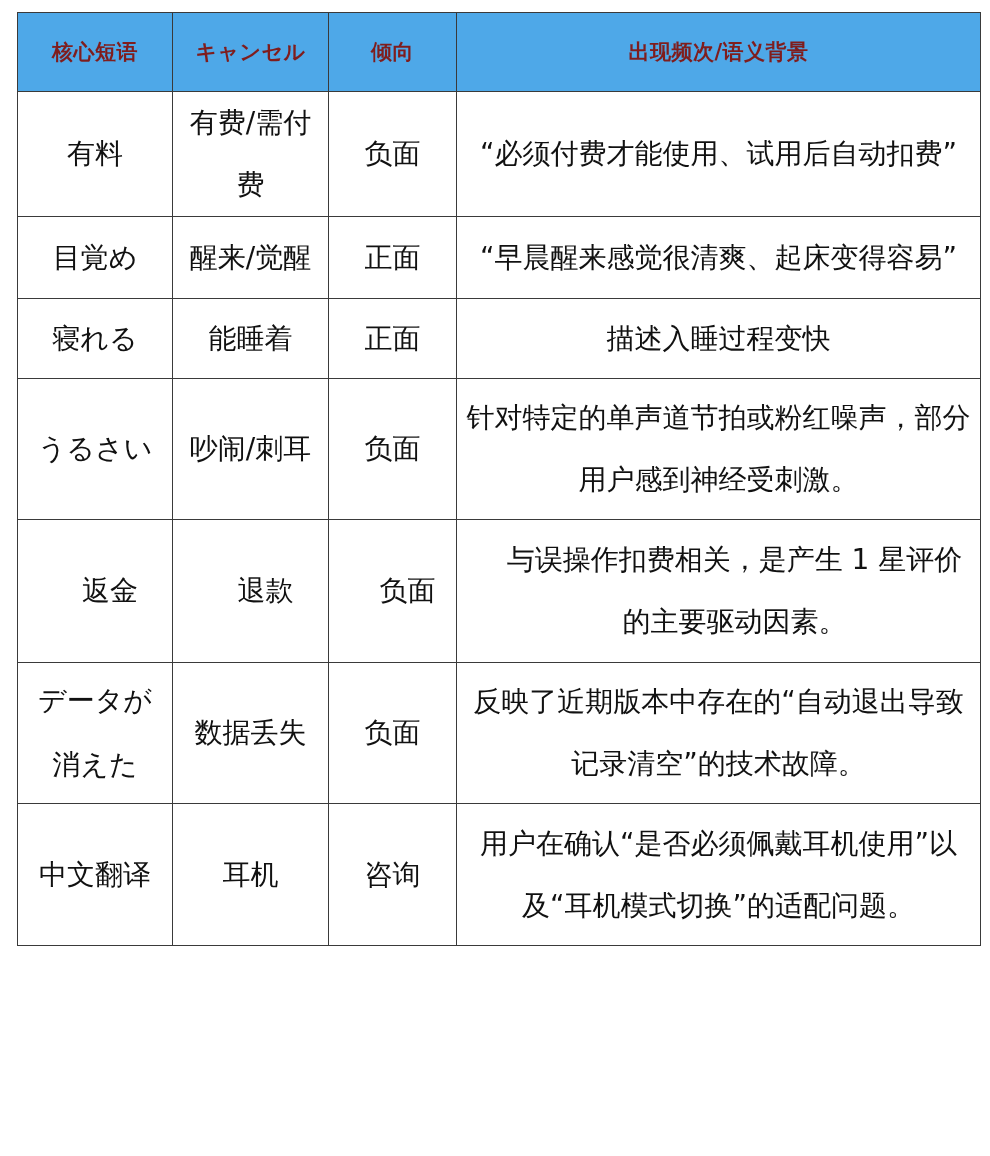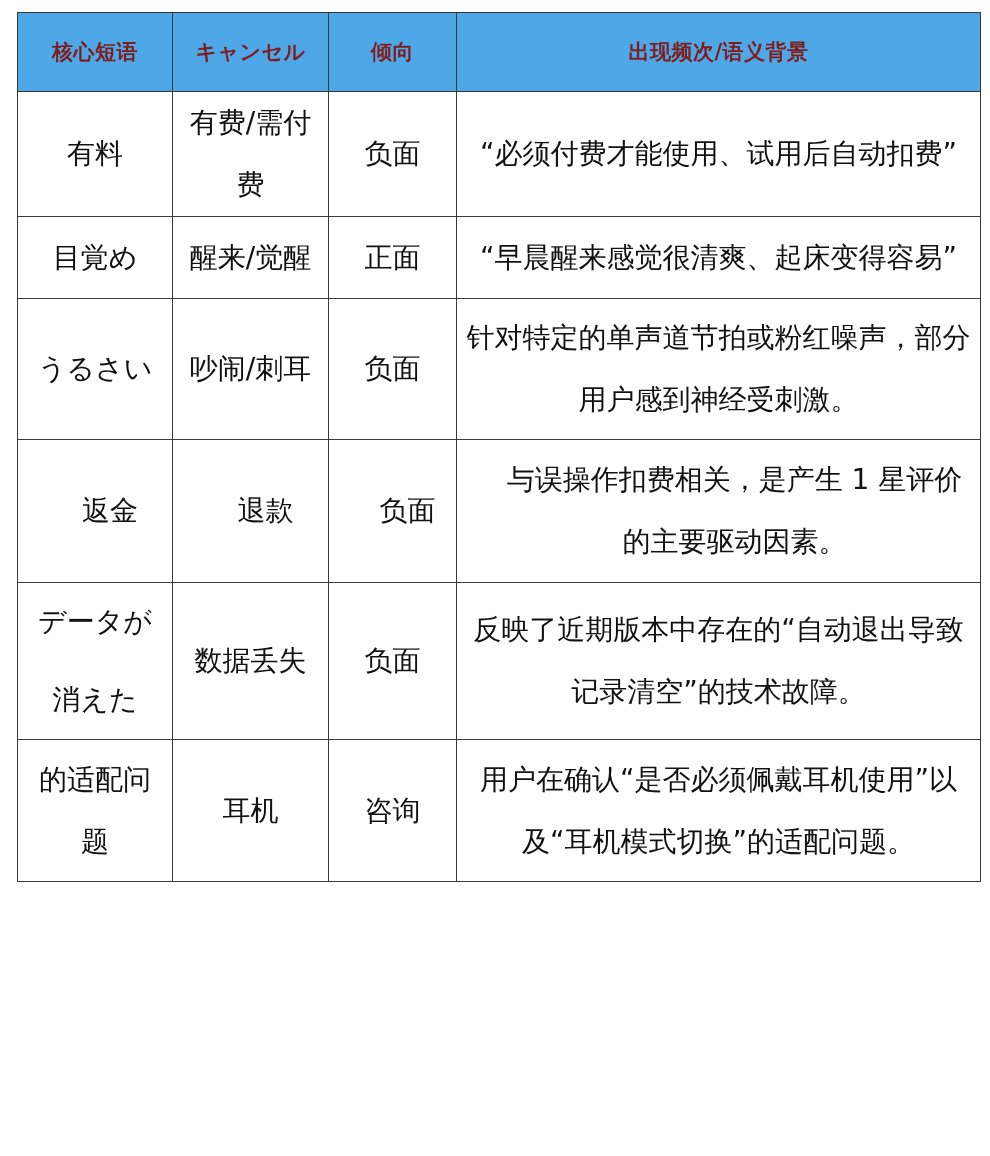--- a/index.html
+++ b/index.html
@@ -53,21 +53,21 @@
     tr.r2 td { height: 82px; text-align: center; }
     tr.r3 td { height: 80px; }
     tr.r4 td { height: 79px; }
     tr.r5 td { height: 80px; }
     tr.r6 td { height: 80px; }
     tr.r7 td { height: 141px; }
     tr.r8 td { height: 143px; padding-left: 40px; }
     tr.r9 td { height: 141px; }
     tr.r10 td { height: 142px; }
     td.wrap-jp {
-      line-height: 78px;
+      line-height: 64px;
       padding: 0 14px;
     }
     td.bg-wrap {
       padding: 0 8px;
       margin-top: 27px;
     }
   </style>
 </head>
 <body>
 
@@ -93,39 +93,45 @@
         <td>有费/需付费</td>
         <td>负面</td>
         <td>“必须付费才能使用、试用后自动扣费”</td>
       </tr>
       <tr class="r2">
         <td>目覚め</td>
         <td>醒来/觉醒</td>
         <td>正面</td>
         <td>“早晨醒来感觉很清爽、起床变得容易”</td>
       </tr>
+      <tr class="r6">
+        <td>寝れる</td>
+        <td>能睡着</td>
+        <td>正面</td>
+        <td>描述入睡过程变快</td>
+      </tr>
       <tr class="r7">
         <td>うるさい</td>
         <td>吵闹/刺耳</td>
         <td>负面</td>
         <td class="bg-wrap">针对特定的单声道节拍或粉红噪声，部分用户感到神经受刺激。</td>
       </tr>
       <tr class="r8">
         <td>返金</td>
         <td>退款</td>
         <td>负面</td>
         <td class="bg-wrap">与误操作扣费相关，是产生 1 星评价的主要驱动因素。</td>
       </tr>
       <tr class="r9">
         <td class="wrap-jp">データが消えた</td>
         <td>数据丢失</td>
         <td>负面</td>
         <td class="bg-wrap">反映了近期版本中存在的“自动退出导致记录清空”的技术故障。</td>
       </tr>
       <tr class="r10">
-        <td>的适配问题</td>
+        <td>中文翻译</td>
         <td>耳机</td>
         <td>咨询</td>
         <td class="bg-wrap">用户在确认“是否必须佩戴耳机使用”以及“耳机模式切换”的适配问题。</td>
       </tr>
     </tbody>
   </table>
 </div>
 
 </body></html>

